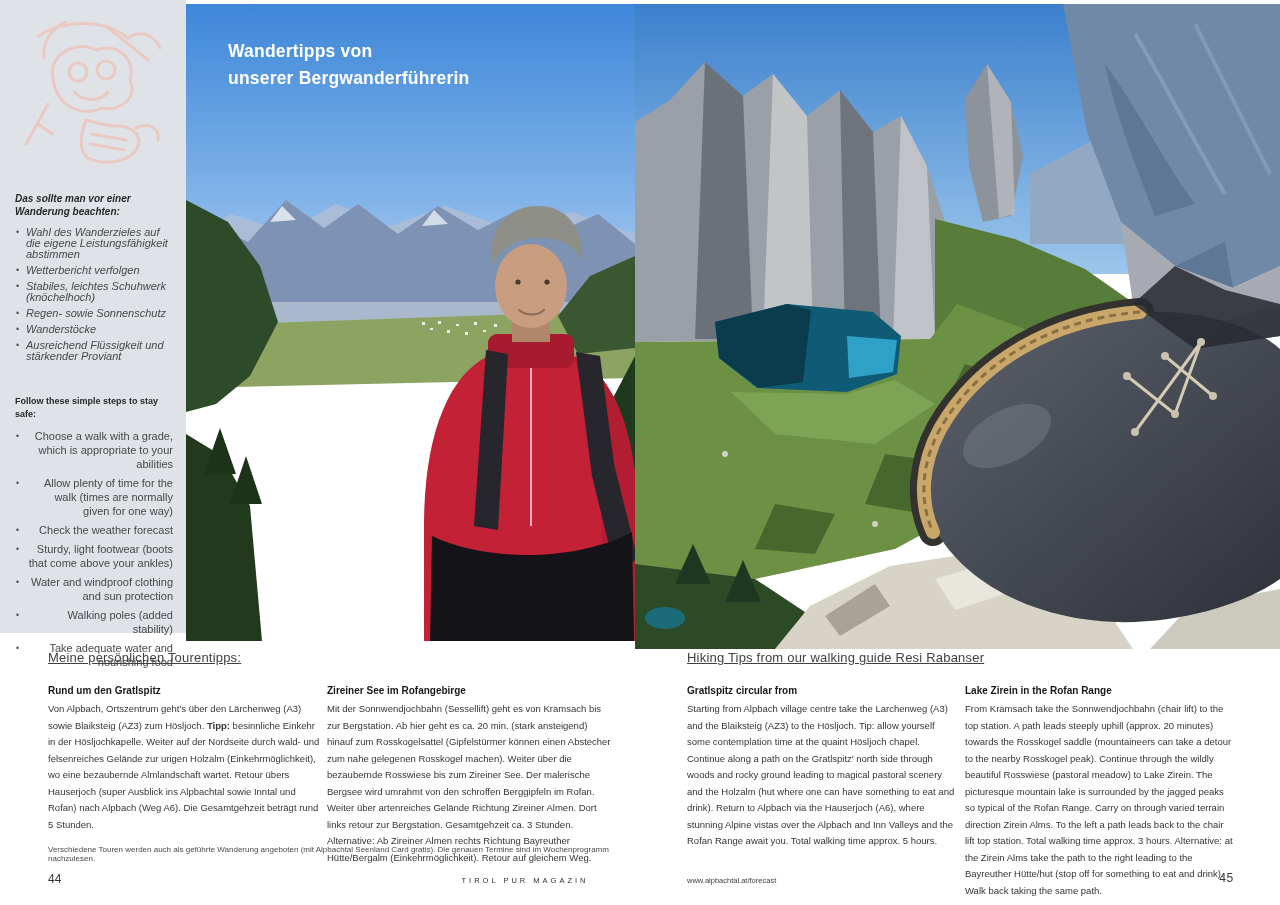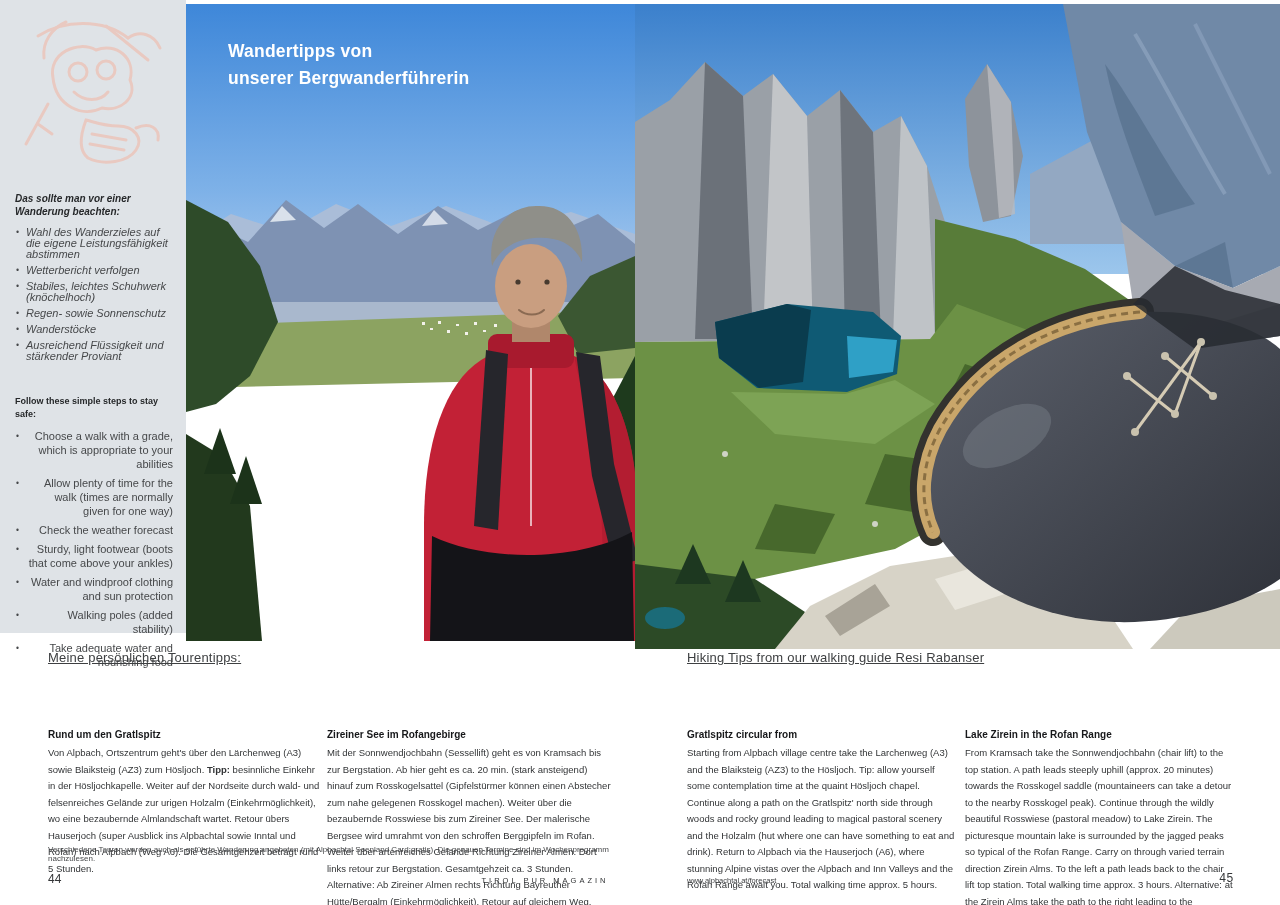--- a/index.html
+++ b/index.html
@@ -27,33 +27,33 @@
 
   .hero-title { position:absolute; left:42px; top:34px; color:#ffffff; font-weight:bold; font-size:17.5px; line-height:27px; letter-spacing:.2px; }
   .hero-title span { display:block; }
 
   
   .tips-heading { position:absolute; font-size:13px; color:#3e4042; letter-spacing:.2px;text-decoration:underline; }
   .tips-heading.de { left:48px; top:650px; }
   .tips-heading.en { left:687px; top:650px; }
 
   .tip-col { position:absolute; top:684px; font-size:9.5px; line-height:16.5px; color:#323436; }
-  .tip-col .tip-title { font-weight:bold; font-size:10px; color:#17181a; margin-bottom:4px; line-height:13px;margin-top:44px; }
+  .tip-col .tip-title { font-weight:bold; font-size:10px; color:#17181a; margin-bottom:4px; line-height:13px; }
   .col-de-1 { left:48px;  width:273px; }
   .col-de-2 { left:327px; width:288px; }
   .col-en-1 { left:687px; width:268px; }
   .col-en-2 { left:965px; width:269px; }
   .tip-bold { font-weight:bold; }
 
   .footnote { position:absolute; left:48px; top:845px; width:565px; font-size:8px; color:#47494b; }
 
   .footer-pagenum { position:absolute; top:872px; font-size:12px; color:#343638; }
   .footer-pagenum.left { left:48px; }
   .footer-pagenum.right { left:1219px;font-family:Liberation Mono, monospace; }
-  .footer-center { position:absolute; top:876px; left:455px; width:180px; text-align:center; font-size:7.5px; letter-spacing:3px; color:#2e3032; }
+  .footer-center { position:absolute; top:876px; left:435px; width:180px; text-align:center; font-size:7.5px; letter-spacing:3px; color:#2e3032; }
   .footer-url { position:absolute; top:876px; left:687px; font-size:7.5px; color:#3a3c3e; }
 </style>
 </head>
 <body>
 
 <div class="spread">
 
   <div class="sidebar">
     <div class="logo-wrap">
       <svg viewBox="0 0 170 165" fill="none" stroke="#f0b9a8" stroke-width="3" stroke-linecap="round">

